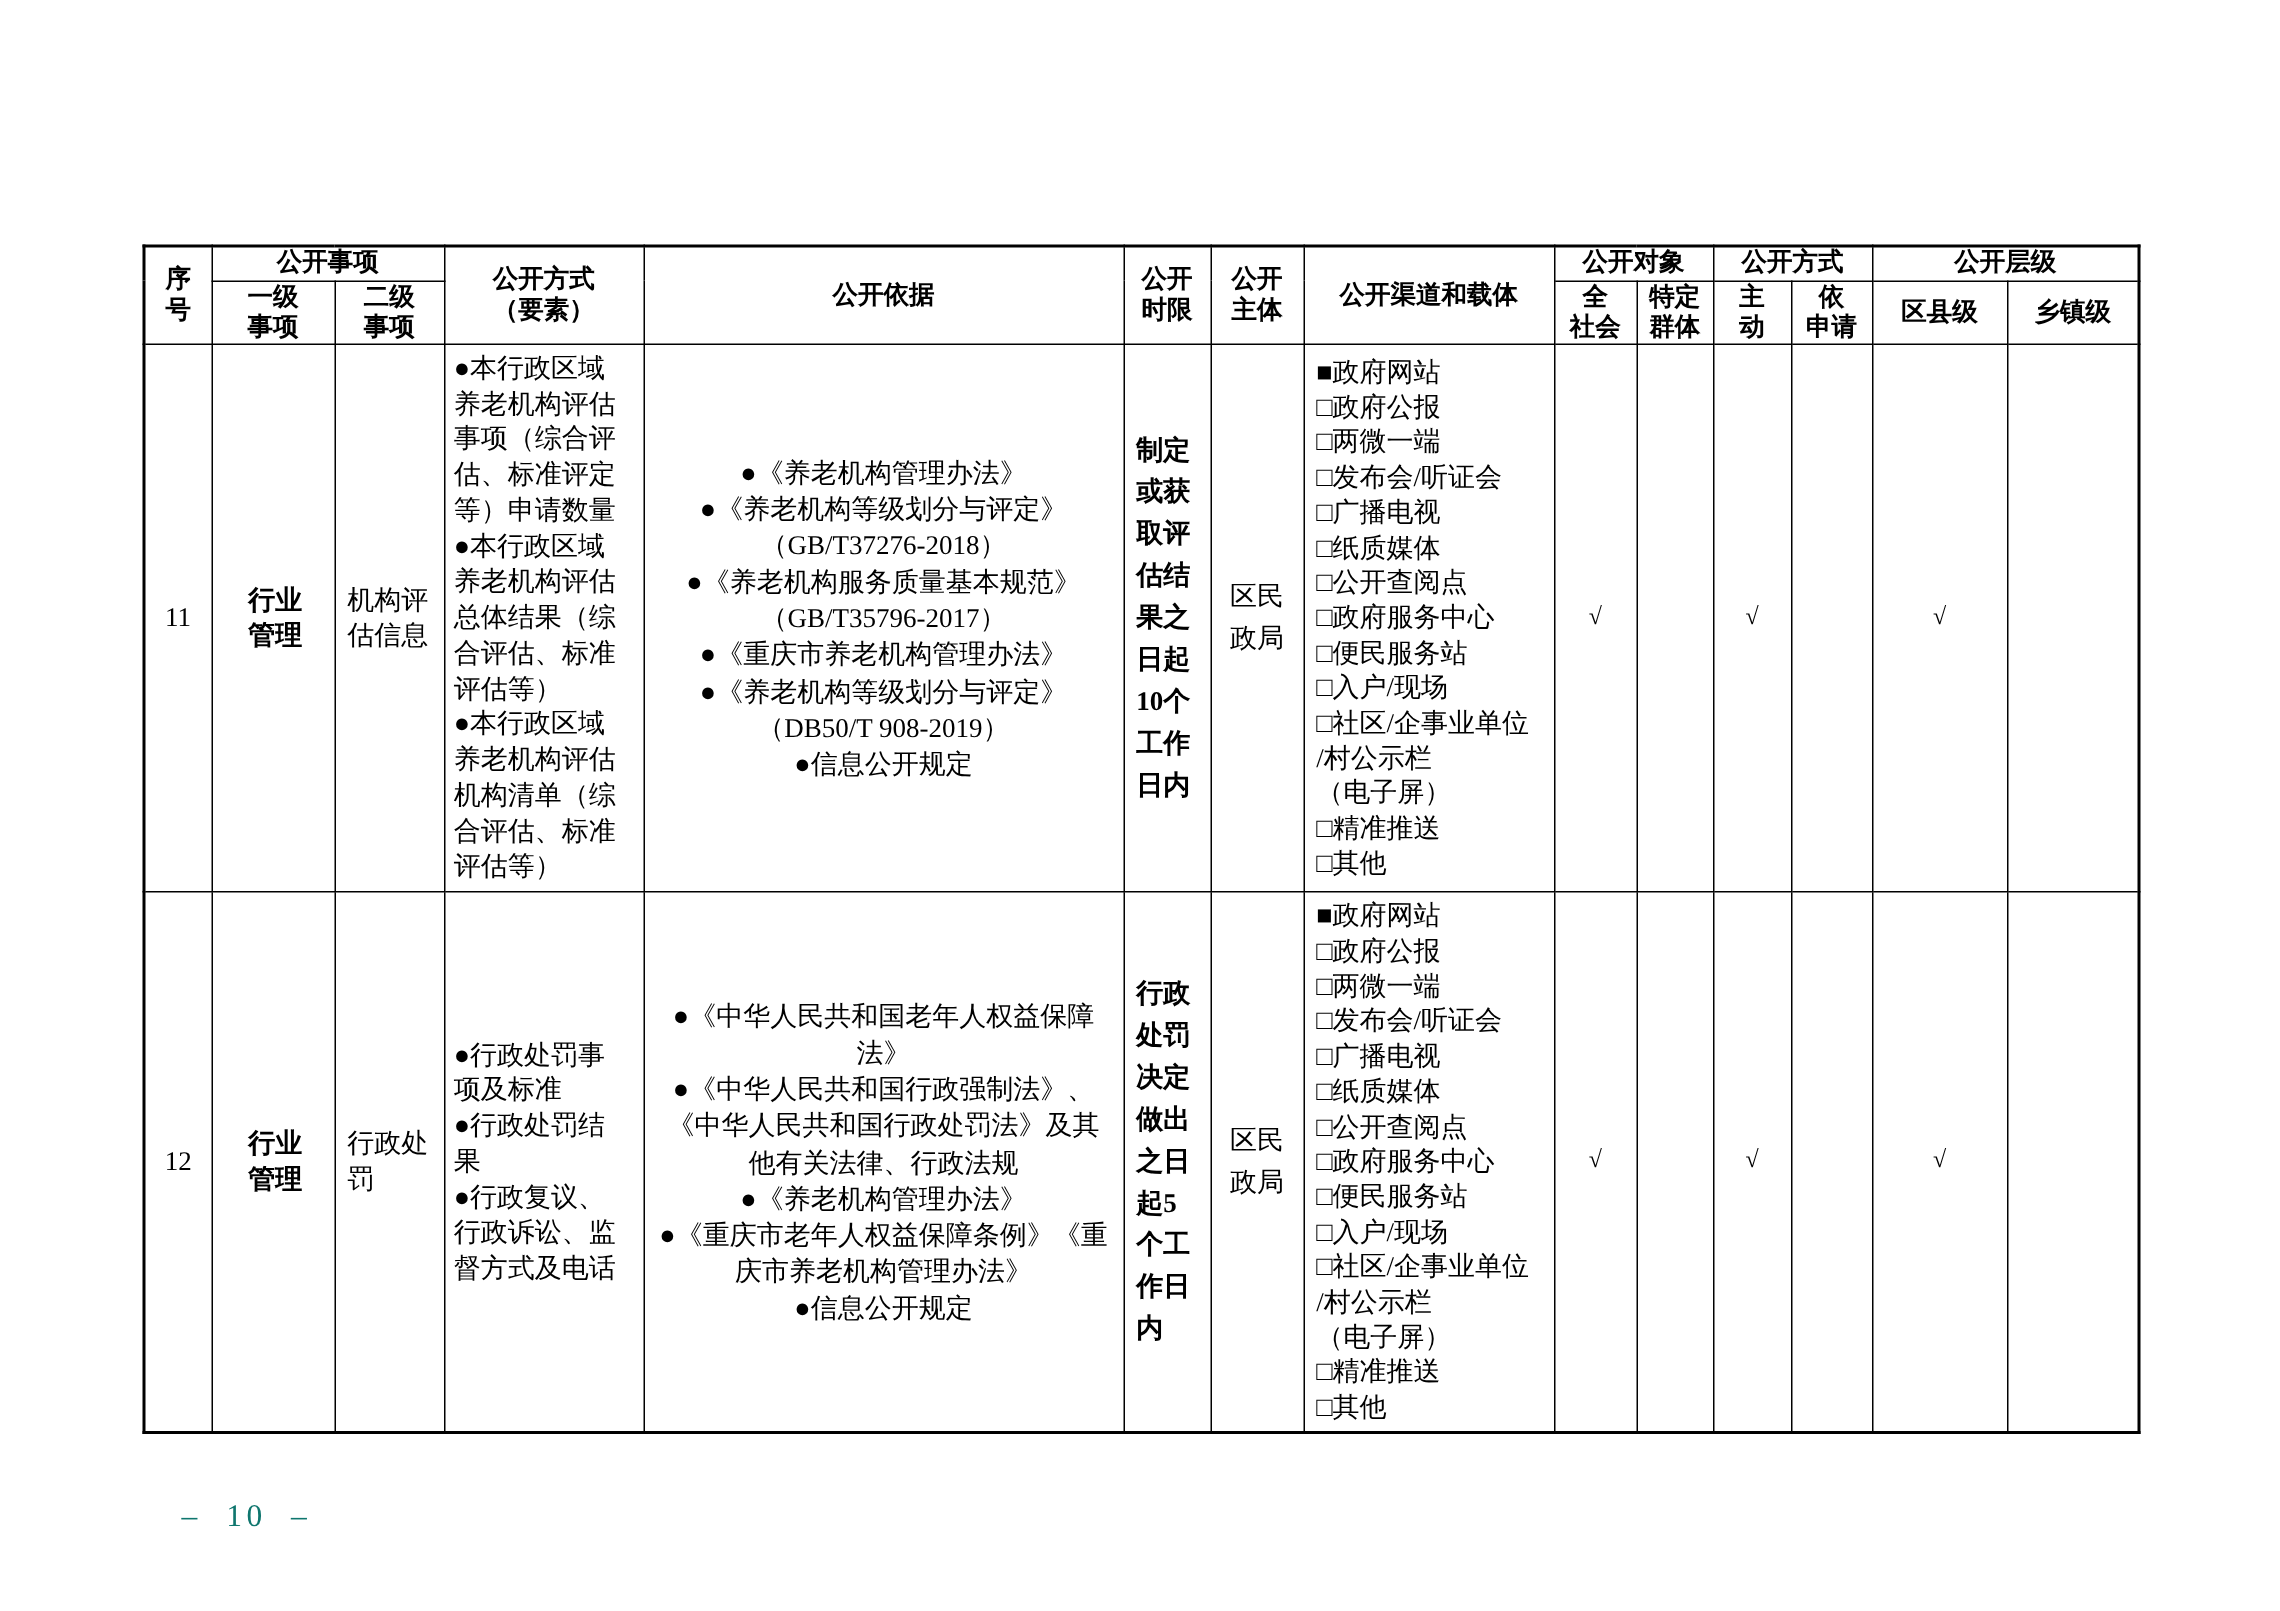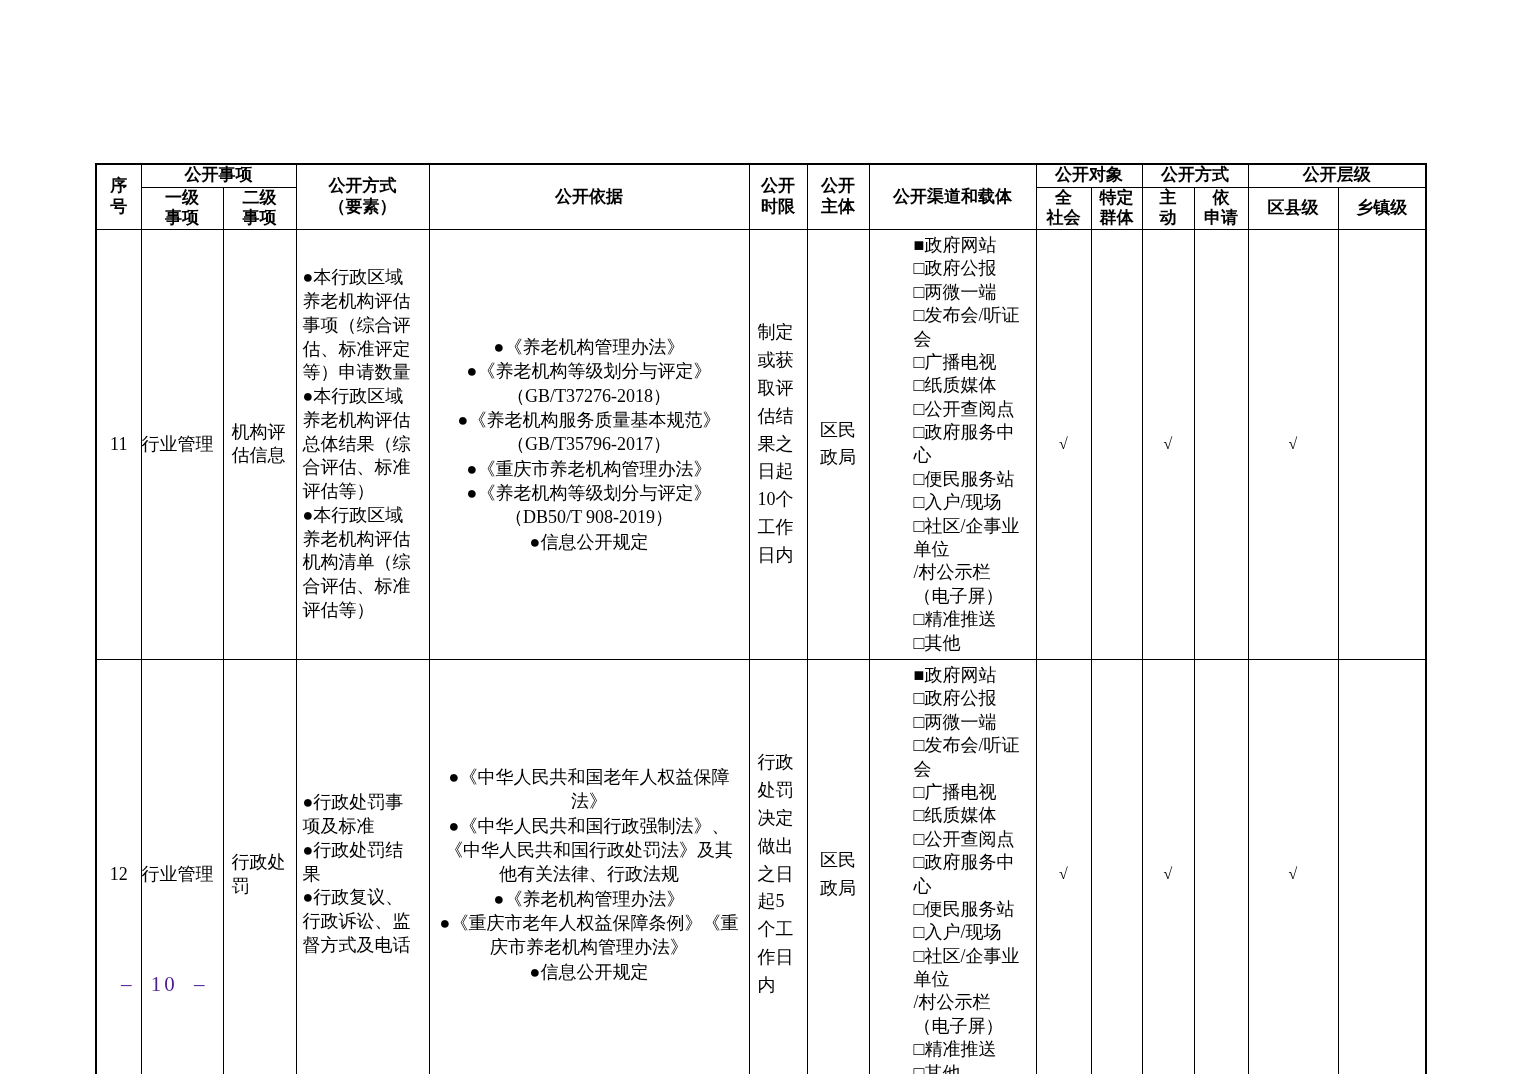--- a/index.html
+++ b/index.html
@@ -27,38 +27,38 @@
     line-height: 1.22;
     text-align: center;
     white-space: pre-line;
   }
   tr.h1 { height: 23px; }
   tr.h2 { height: 42px; }
   tr.row-a { height: 318px; }
   tr.row-b { height: 328px; }
   td { font-size: 18px; line-height: 1.3; }
   td.center { text-align: center; margin-left: 24px; }
-  td.lvl1 { text-align: left; padding-right: 4px; }
+  td.lvl1 { text-align: left; padding-left: 24px; padding-right: 4px; font-weight: bold; }
   td.lvl2 { text-align: left; padding-left: 8px; padding-right: 4px; }
   td.content { text-align: left; padding: 4px 8px 4px 6px; white-space: pre-line; line-height: 1.32; }
   td.basis { text-align: center; padding: 4px 8px; white-space: pre-line; line-height: 1.35; }
-  td.timelimit { text-align: left; padding: 0 6px 0 8px; line-height: 1.55; }
+  td.timelimit { text-align: left; padding: 0 6px 0 8px; line-height: 1.55; font-weight: bold; }
   td.subject { text-align: center; padding: 0 12px; line-height: 1.55; }
   td.channels { text-align: left; padding: 4px 4px 4px 8px; vertical-align: middle; }
-  .channel { line-height: 1.3; margin-left: 36px; }
+  .channel { line-height: 1.3; }
   .chlabel { white-space: pre-line; }
   td.mark { text-align: center; font-size: 16px; }
   .page-number {
     position: absolute;
     left: 121px;
-    top: 972px;
+    top: 998px;
     font-size: 21px;
     letter-spacing: 3px;
     word-spacing: 8px;
-    color: #4c1d95;
+    color: #0f766e;
   }
 </style>
 </head>
 <body>
 
 <div class="table-wrap">
   <table>
     <colgroup>
       <col style="width:45px">
         <col style="width:82px">

